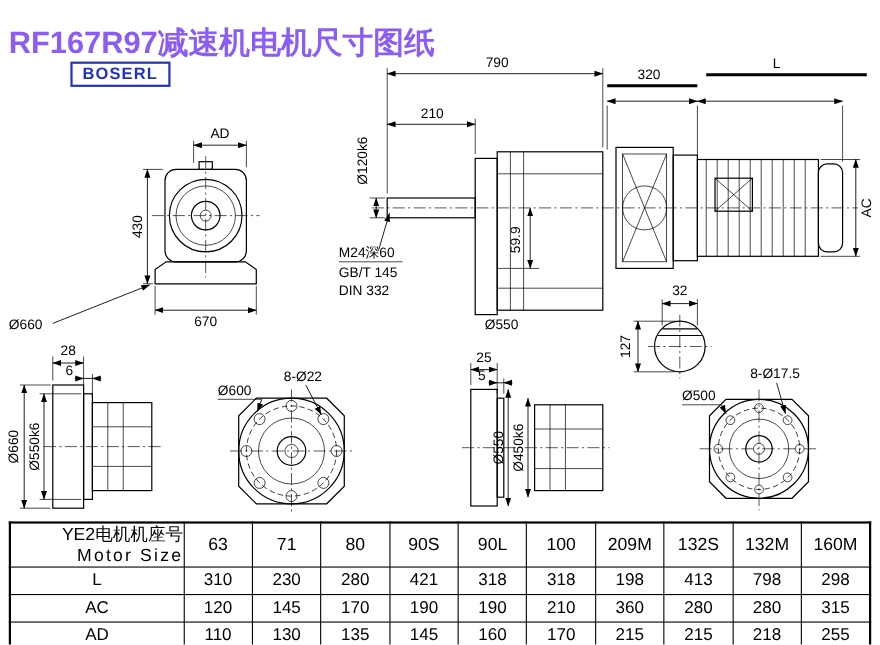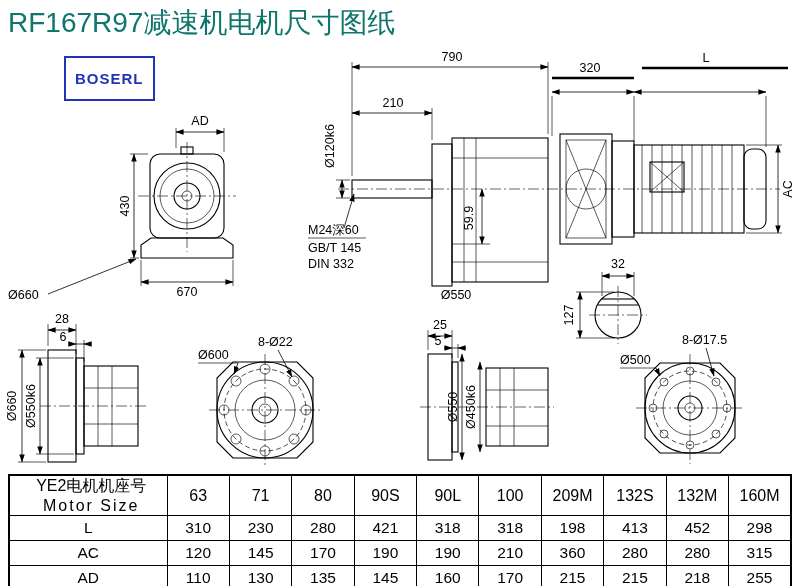--- a/index.html
+++ b/index.html
@@ -1,33 +1,33 @@
 <!DOCTYPE html>
 <html><head>
 <meta charset="utf-8">
 <style>
   html,body{margin:0;padding:0;}
   body{width:800px;height:586px;position:relative;background:#fff;overflow:hidden;
        font-family:"Liberation Sans",sans-serif;color:#000;}
-  .title{position:absolute;left:8px;top:4px;font-size:28px;font-weight:normal;color:#0f766e;}
+  .title{position:absolute;left:8px;top:20px;font-size:28px;font-weight:bold;color:#8b5cf6;}
   .brand{position:absolute;left:64px;top:56px;border:2px solid #2233bb;color:#2233bb;
-         font-size:15px;font-weight:bold;letter-spacing:1px;padding:12px 9px;background:#fff;}
+         font-size:15px;font-weight:bold;letter-spacing:1px;padding:1px 9px;background:#fff;}
   svg{position:absolute;left:0;top:46px;}
   .ln{stroke:#000;stroke-width:1.1;fill:none;}
   .thin{stroke:#000;stroke-width:0.65;fill:none;}
   .cl{stroke:#000;stroke-width:0.6;fill:none;stroke-dasharray:11 3 2 3;}
   .dash{stroke:#000;stroke-width:0.7;fill:none;stroke-dasharray:5 3;}
   .dim{stroke:#000;stroke-width:0.8;fill:none;}
   .thick{stroke:#000;stroke-width:2.6;fill:none;}
   text.d{font-size:12.5px;fill:#000;font-family:"Liberation Sans",sans-serif;}
   table{position:absolute;left:8px;top:474px;width:784px;border-collapse:collapse;
         table-layout:fixed;border:2px solid #000;}
   td{border:1px solid #000;text-align:center;font-size:15.5px;padding:0;height:24px;}
   tr.hdr td{height:37px;font-size:16px;}
-  td.namecell{text-align:center;padding-left:6px;}
+  td.namecell{text-align:right;padding-left:6px;}
   td.namecell .h2{letter-spacing:2px;}
 </style>
 </head>
 <body>
 
 <div class="title">RF167R97减速机电机尺寸图纸</div>
 <div class="brand">BOSERL</div>
 
 <svg width="800" height="428" viewBox="0 0 800 428">
   <defs>
@@ -283,21 +283,21 @@
   <tr>
     <td>L</td>
     <td>310</td>
     <td>230</td>
     <td>280</td>
     <td>421</td>
     <td>318</td>
     <td>318</td>
     <td>198</td>
     <td>413</td>
-    <td>452</td>
+    <td>798</td>
     <td>298</td>
   </tr>
   <tr>
     <td>AC</td>
     <td>120</td>
     <td>145</td>
     <td>170</td>
     <td>190</td>
     <td>190</td>
     <td>210</td>

